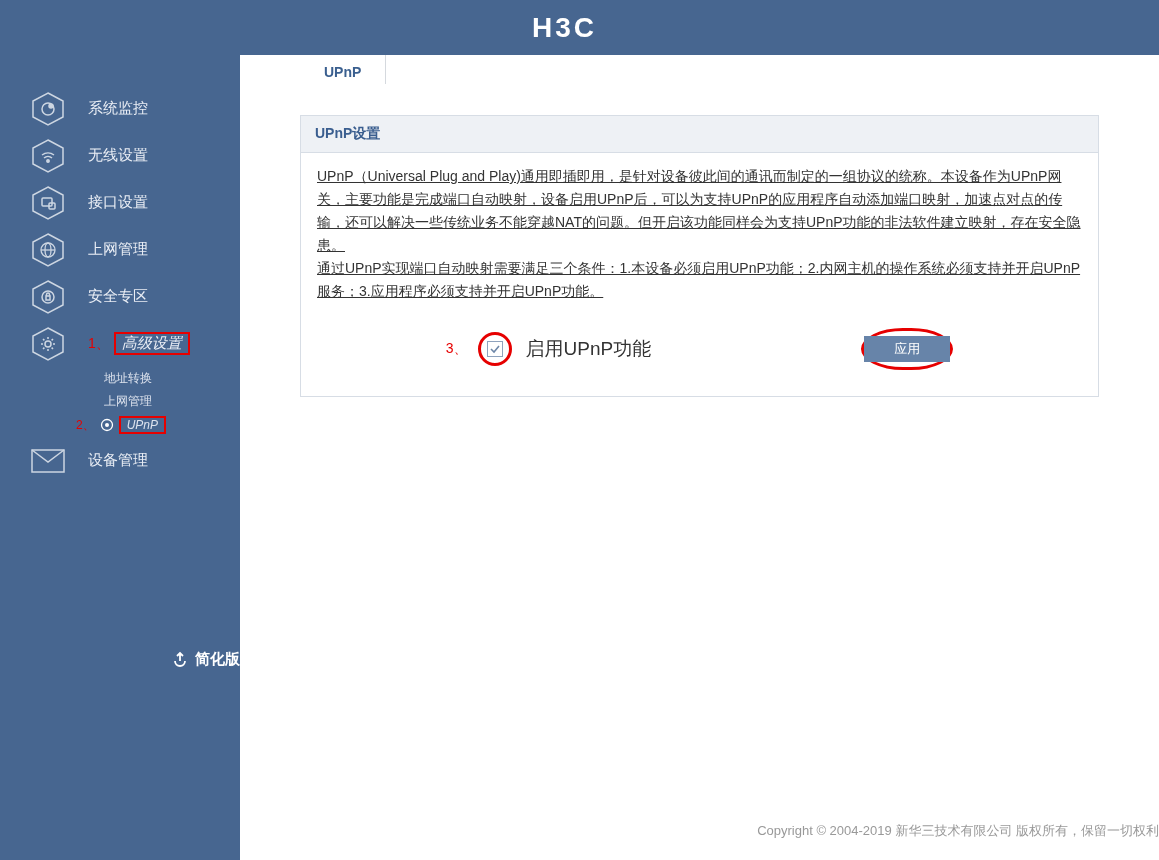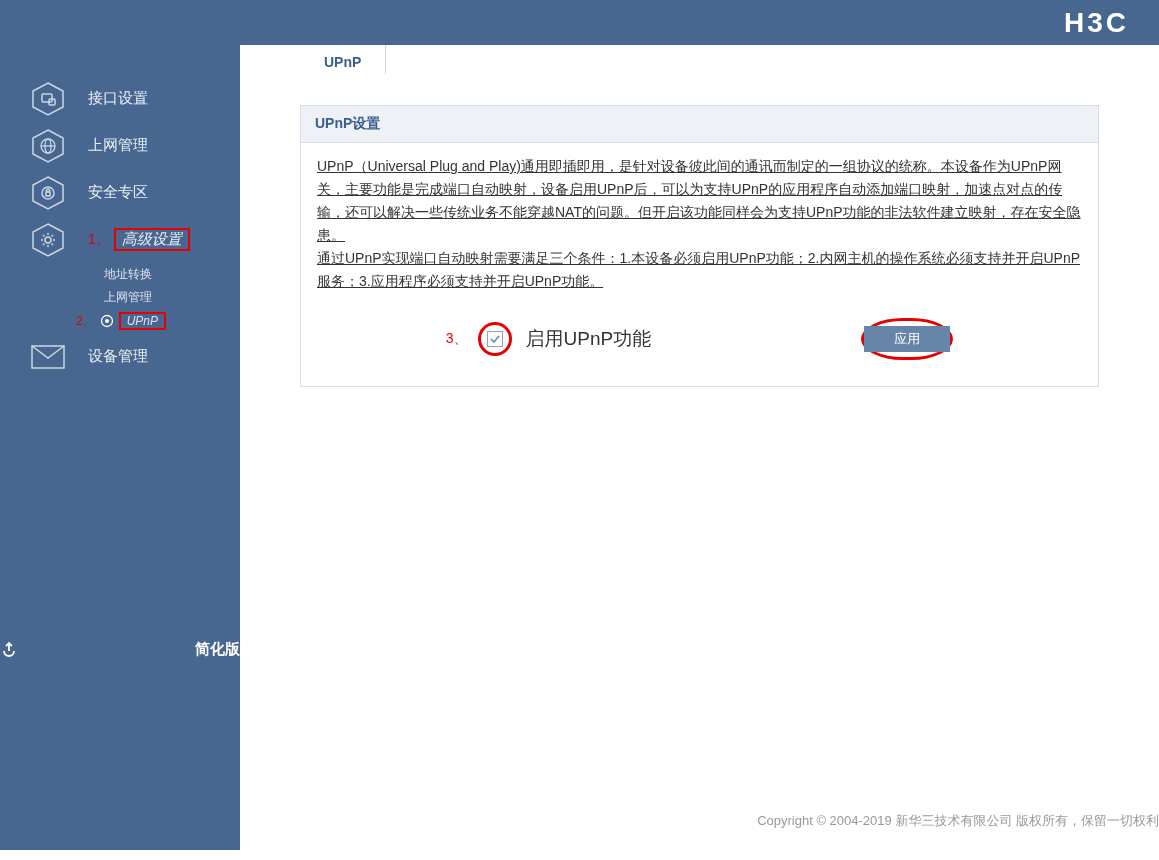--- a/index.html
+++ b/index.html
@@ -6,24 +6,24 @@
   body {
     font-family: "Microsoft YaHei", Arial, sans-serif;
     font-size: 14px;
     background: #fff;
     width: 1159px;
     height: 860px;
     overflow: hidden;
     color: #333;
   }
   .header {
-    height: 45px;
+    height: 55px;
     background: #476690;
     display: flex;
-    justify-content: flex-end;
+    justify-content: center;
     align-items: center;
     padding-right: 30px;
   }
   .logo {
     color: #fff;
     font-weight: 700;
     font-size: 28px;
     letter-spacing: 3px;
     font-family: Arial, sans-serif;
   }
@@ -84,21 +84,21 @@
     bottom: 190px;
     left: 0;
     right: 0;
     text-align: center;
     color: #fff;
     font-size: 15px;
     font-weight: bold;
     cursor: pointer;
     display:flex;
     align-items:center;
-    justify-content:space-between;
+    justify-content:flex-end;
     gap:6px;
   }
   .main {
     flex: 1;
     display: flex;
     flex-direction: column;
     position: relative;
   }
   .tab-bar {
     height: 30px;
@@ -189,21 +189,50 @@
 </head>
 <body>
 
 <div class="header">
   <div class="logo">H3C</div>
 </div>
 
 <div class="layout">
   <div class="sidebar">
 
-
+    <div class="nav-item">
+      <span class="hex-icon">
+        <svg class="hex" viewBox="0 0 36 36">
+            <polygon points="18,2 33,10 33,26 18,34 3,26 3,10" fill="none" stroke="#cdd6e2" stroke-width="1.5"></polygon>
+          </svg>
+        <span class="inner">
+            <svg viewBox="0 0 20 20" fill="none" stroke="#cdd6e2" stroke-width="1.5">
+              <circle cx="10" cy="10" r="6"></circle>
+              <circle cx="13" cy="7" r="2" fill="#cdd6e2"></circle>
+            </svg>
+          </span>
+      </span>
+      <span class="label">系统监控</span>
+    </div>
+
+    <div class="nav-item">
+      <span class="hex-icon">
+        <svg class="hex" viewBox="0 0 36 36">
+            <polygon points="18,2 33,10 33,26 18,34 3,26 3,10" fill="none" stroke="#cdd6e2" stroke-width="1.5"></polygon>
+          </svg>
+        <span class="inner">
+            <svg viewBox="0 0 20 20" fill="none" stroke="#cdd6e2" stroke-width="1.5">
+              <path d="M6 12 A6 6 0 0 1 14 12"></path>
+              <path d="M4 9 A10 10 0 0 1 16 9"></path>
+              <circle cx="10" cy="15" r="1.2" fill="#cdd6e2"></circle>
+            </svg>
+          </span>
+      </span>
+      <span class="label">无线设置</span>
+    </div>
 
     <div class="nav-item">
       <span class="hex-icon">
         <svg class="hex" viewBox="0 0 36 36">
             <polygon points="18,2 33,10 33,26 18,34 3,26 3,10" fill="none" stroke="#cdd6e2" stroke-width="1.5"></polygon>
           </svg>
         <span class="inner">
             <svg viewBox="0 0 20 20" fill="none" stroke="#cdd6e2" stroke-width="1.5">
               <rect x="4" y="5" width="10" height="8" rx="1"></rect>
               <rect x="11" y="10" width="6" height="6" rx="1"></rect>

